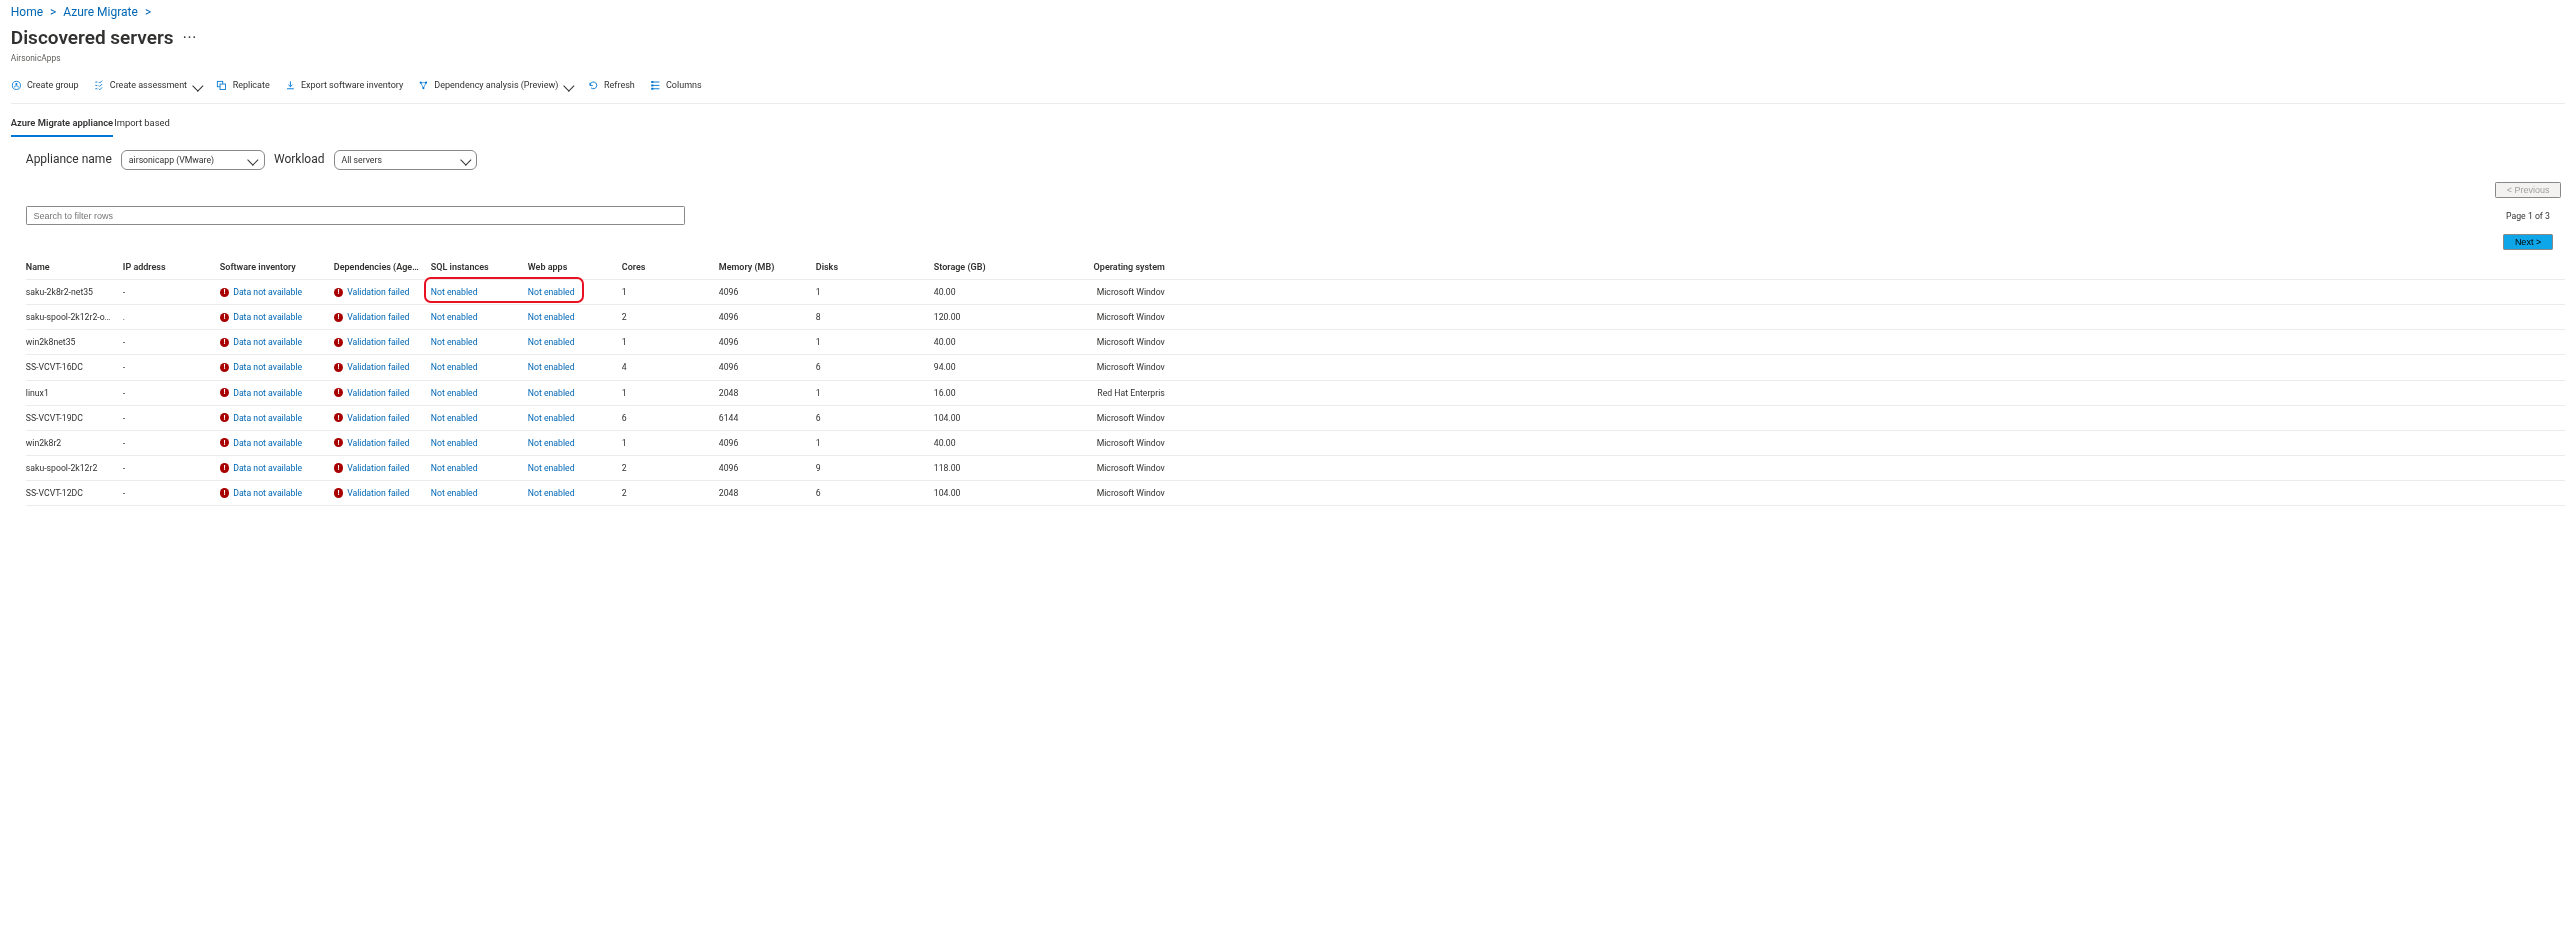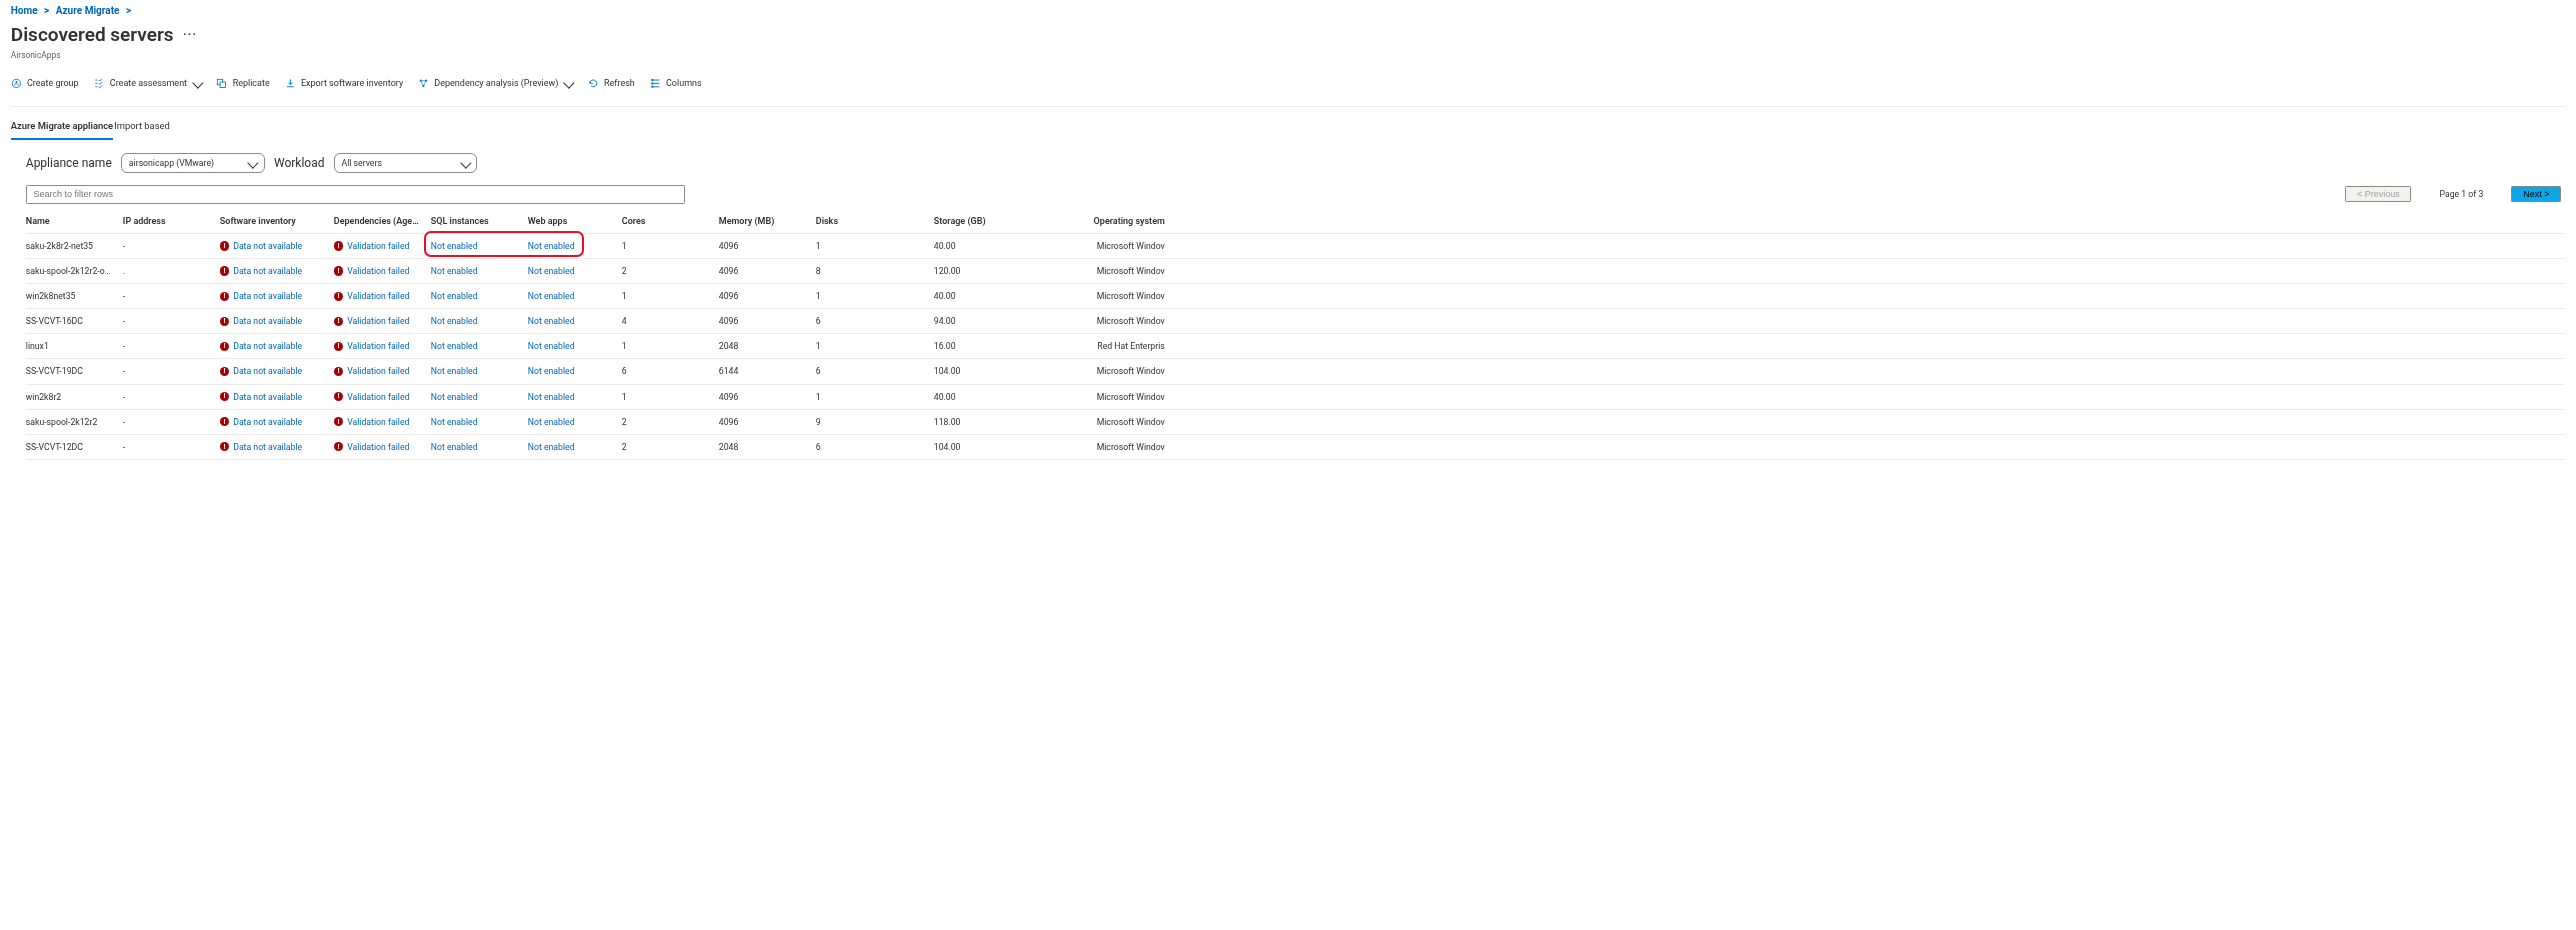--- a/index.html
+++ b/index.html
@@ -1,41 +1,41 @@
 <!DOCTYPE html>
 <html><head>
 <meta charset="utf-8">
 <style>
   html,body{margin:0;padding:0;background:#fff;color:#323130;
     font-family:"Segoe UI","Segoe UI Web (West European)",-apple-system,BlinkMacSystemFont,Roboto,Helvetica,Arial,sans-serif;
     font-size:8.7px;line-height:1.4;}
   a.link{color:#0066b4;text-decoration:none;cursor:pointer;}
   .page{padding:4px 10.8px 16px 10.8px;}
-  .breadcrumbs{font-size:10px;font-weight:bold;}
+  .breadcrumbs{font-size:12px;}
   .breadcrumbs .sep{color:#0066b4;margin:0 4px;}
   .title{font-size:19px;font-weight:600;margin:4px 0 0 0;display:flex;align-items:center;}
   .more-dots{font-size:12px;color:#323130;margin-left:9.4px;letter-spacing:1.3px;}
   .subtitle{font-size:8.4px;color:#605e5c;margin-top:1.3px;}
-  .toolbar{display:flex;align-items:center;gap:15px;margin-top:15px;padding-bottom:17px;border-bottom:0.7px solid #edebe9;}
+  .toolbar{display:flex;align-items:center;gap:15px;margin-top:15px;padding-bottom:11px;border-bottom:0.7px solid #edebe9;}
   .tbtn{display:flex;align-items:center;gap:5.4px;color:#323130;cursor:pointer;font-size:9px;}
   .tbtn .ico{color:#0078d4;display:flex;}
   .chev-down{width:6.7px;height:6.7px;border-right:0.9px solid #323130;border-bottom:0.9px solid #323130;transform:rotate(45deg);margin-left:1.3px;}
   .tabs{display:flex;gap:1px;margin-top:8px;}
   .tab{font-size:9.4px;padding:4px 0 5.4px 0;cursor:pointer;color:#323130;}
   .tab.active{font-weight:600;border-bottom:2px solid #0078d4;}
   .filters{display:flex;align-items:center;gap:9.4px;margin:13.4px 0 12px 15px;}
   .filters label{font-size:12px;}
   .select{display:flex;align-items:center;justify-content:space-between;border:0.7px solid #8a8886;
     padding:2.7px 6.7px;border-radius:6px;min-width:128px;background:#fff;cursor:pointer;}
   .select .chev-down{border-color:#323130;}
   .searchrow{display:flex;align-items:center;gap:16px;margin-left:15px;}
   .search{flex:0 0 auto;width:659px;}
   .search input{width:100%;box-sizing:border-box;border:0.7px solid #8a8886;border-radius:1.3px;
     padding:3.4px 6.7px;font-size:9px;outline:none;}
-  .pager{margin-left:auto;display:flex;align-items:center;gap:28px;padding-right:4px;}
+  .pager{margin-left:auto;display:flex;align-items:center;gap:12px;padding-right:4px;flex-direction:column;}
   .pgbtn{border:0.7px solid #8a8886;background:#0ea5e9;padding:2px 10.8px;font-size:9px;cursor:pointer;border-radius:1.3px;}
   .pgbtn.disabled{background:#f3f2f1;color:#a19f9d;cursor:default;}
   .table{margin:5.4px 0 0 15px;}
   .row{display:grid;
     grid-template-columns:97px 97px 114px 97px 97px 94px 97px 97px 118px 97px 134px;
     align-items:center;border-bottom:0.7px solid #edebe9;min-height:21.5px;padding:1.3px 0;}
   .row.header{font-weight:600;font-size:9px;}
   .cell{padding:2.7px 5.4px 2.7px 0;overflow:hidden;text-overflow:ellipsis;white-space:nowrap;}
   .cell.link{color:#0066b4;cursor:pointer;}
   .cell.status{display:flex;align-items:center;gap:4px;color:#0066b4;cursor:pointer;}

